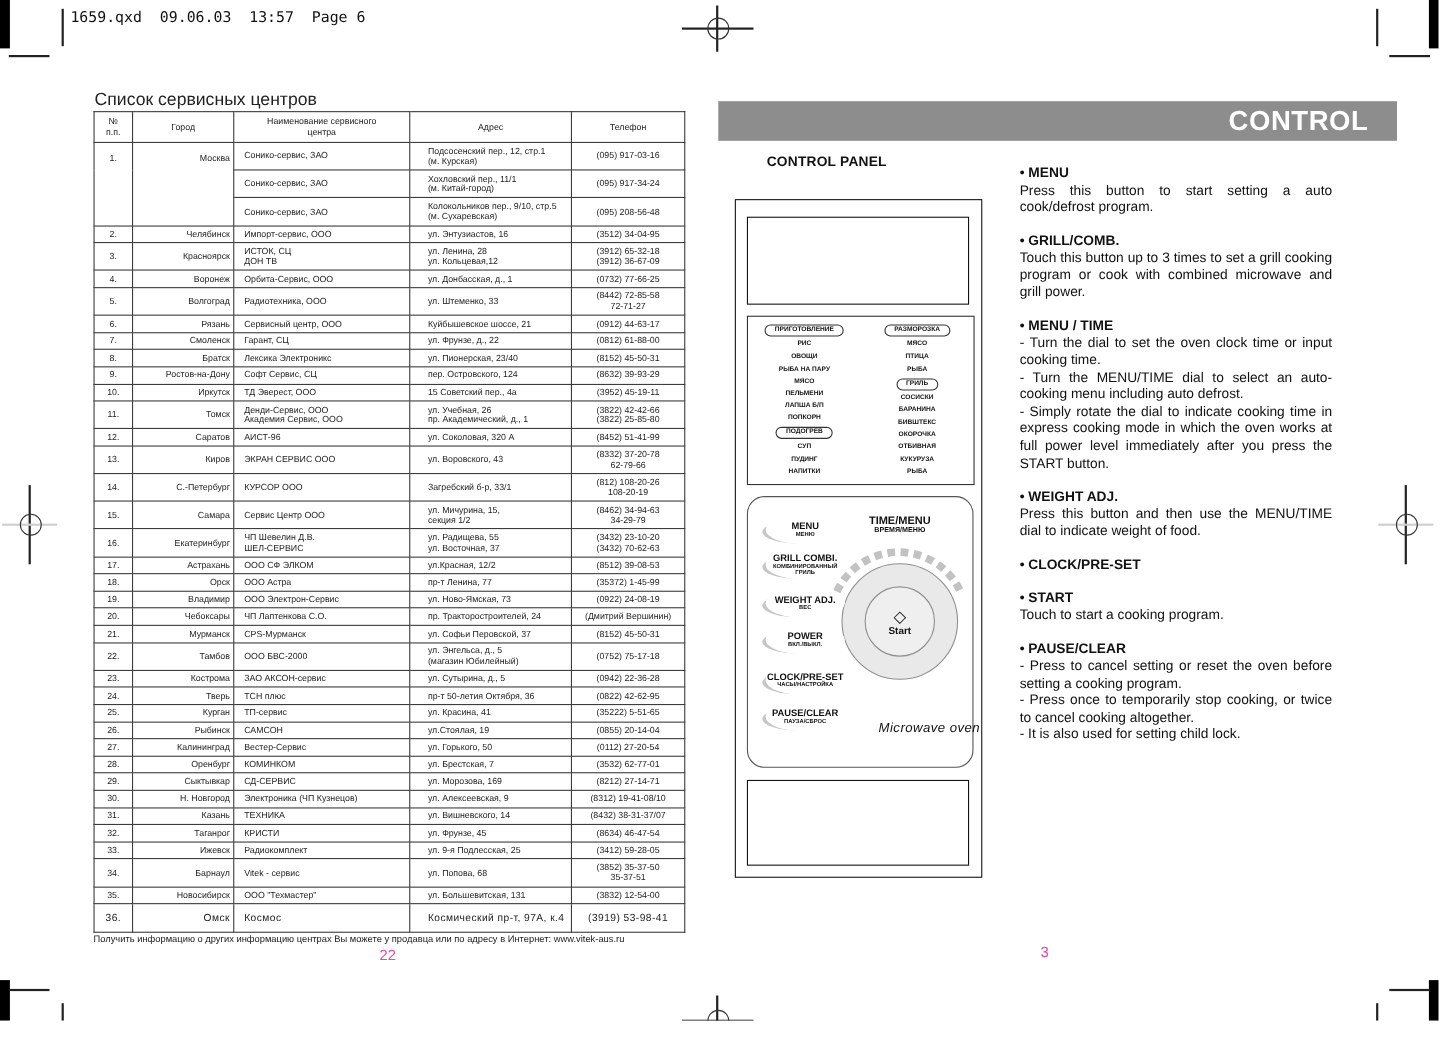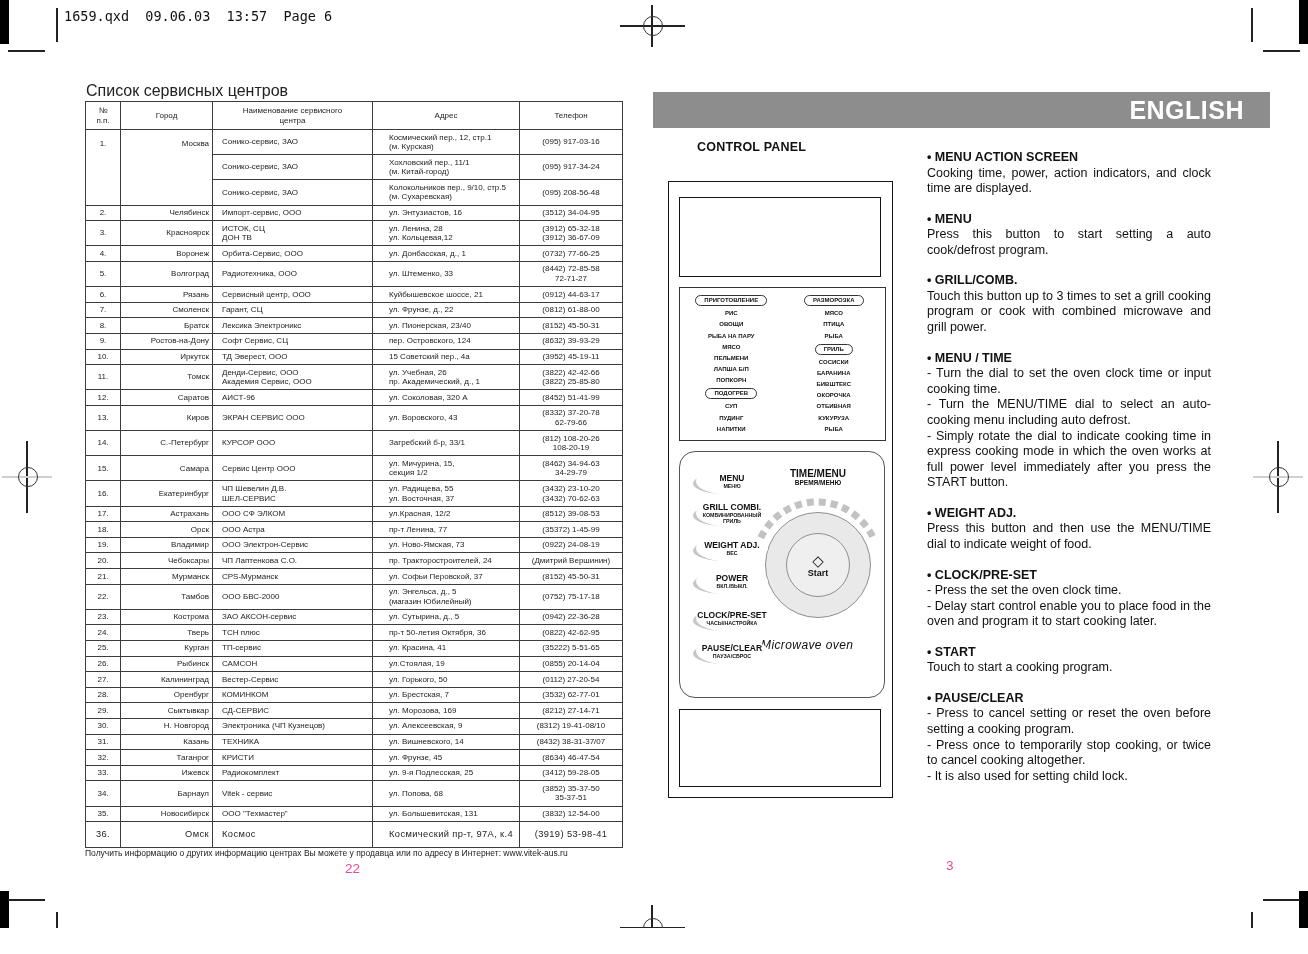--- a/index.html
+++ b/index.html
@@ -53,21 +53,21 @@
   #dial-label .en{font-size:10px;font-weight:bold;line-height:11px;}
   #dial-label .ru{font-size:6.5px;font-weight:bold;line-height:8px;}
   #ticks{position:absolute;left:73px;top:312px;}
   #dial-outer{position:absolute;left:96px;top:330px;width:104px;height:104px;border-radius:50%;
               background:#e9e9e9;border:1px solid #8f8f8f;}
   #dial-inner{position:absolute;left:117px;top:351px;width:62px;height:62px;border-radius:50%;
               background:#efefef;border:1px solid #8f8f8f;display:flex;flex-direction:column;
               align-items:center;justify-content:center;}
   #start-icon{font-size:15px;line-height:15px;color:#111;}
   #start-label{font-size:9px;font-weight:bold;}
-  #brand-text{position:absolute;left:92px;top:456px;width:130px;text-align:left;
+  #brand-text{position:absolute;left:92px;top:472px;width:130px;text-align:right;
               font-style:italic;font-size:12px;letter-spacing:.4px;}
   #bottom-rect{position:absolute;left:10px;top:527px;width:200px;height:76px;border:1.5px solid #141414;}
   
   #right-col{position:absolute;left:927px;top:150px;width:284px;}
   .section{margin-bottom:15px;}
   .section h4{font-size:12.5px;line-height:15.5px;margin:0;font-weight:bold;}
   .section p{font-size:12.5px;line-height:15.6px;margin:0;text-align:justify;white-space:pre-line;}
 </style>
 </head>
 <body>
@@ -130,21 +130,21 @@
 центра</th>
           <th>Адрес</th>
           <th>Телефон</th>
         </tr>
       </thead>
     <tbody>
         <tr>
           <td class="num span-cell" rowspan="3">1.</td>
           <td class="city span-cell" rowspan="3">Москва</td>
           <td class="name">Сонико-сервис, ЗАО</td>
-          <td class="addr">Космический пер., 12, стр.1
+          <td class="addr">Подсосенский пер., 12, стр.1
 (м. Курская)</td>
           <td class="phone">(095) 917-03-16</td>
         </tr>
         <tr>
           <td class="name">Сонико-сервис, ЗАО</td>
           <td class="addr">Хохловский пер., 11/1
 (м. Китай-город)</td>
           <td class="phone">(095) 917-34-24</td>
         </tr>
         <tr>
@@ -413,21 +413,21 @@
           <td class="name">Космос</td>
           <td class="addr">Космический пр-т, 97А, к.4</td>
           <td class="phone">(3919) 53-98-41</td>
         </tr>
       </tbody>
   </table>
 
   <div id="footnote">Получить информацию о других информацию центрах Вы можете у продавца или по адресу в Интернет: www.vitek-aus.ru</div>
   <div class="pagenum" style="left:345px;top:861px;">22</div>
 
-  <div id="banner">ENGLISH</div>
+  <div id="banner">CONTROL</div>
   <div id="cp-heading">CONTROL PANEL</div>
 
   <div id="panel">
     <div id="display-rect"></div>
 
     <div id="menu-box">
       <div class="menu-col">
           <span class="menu-item oval">ПРИГОТОВЛЕНИЕ</span>
           <span class="menu-item">РИС</span>
           <span class="menu-item">ОВОЩИ</span>
@@ -515,45 +515,39 @@
         <div class="ring"></div>
         <div class="face">
           <div class="en">PAUSE/CLEAR</div>
           <div class="ru">ПАУЗА/СБРОС</div>
         </div>
       </div>
     </div>
 
   <div id="right-col">
       <div class="section">
-        <h4>• MENU ACTION SCREEN</h4>
-        <p>Cooking time, power, action indicators, and clock time are displayed.</p>
-      </div>
-      <div class="section">
         <h4>• MENU</h4>
         <p>Press this button to start setting a auto cook/defrost program.</p>
       </div>
       <div class="section">
         <h4>• GRILL/COMB.</h4>
         <p>Touch this button up to 3 times to set a grill cooking program or cook with combined microwave and grill power.</p>
       </div>
       <div class="section">
         <h4>• MENU / TIME</h4>
         <p>- Turn the dial to set the oven clock time or input cooking time.
 - Turn the MENU/TIME dial to select an auto-cooking menu including auto defrost.
 - Simply rotate the dial to indicate cooking time in express cooking mode in which the oven works at full power level immediately after you press the START button.</p>
       </div>
       <div class="section">
         <h4>• WEIGHT ADJ.</h4>
         <p>Press this button and then use the MENU/TIME dial to indicate weight of food.</p>
       </div>
       <div class="section">
         <h4>• CLOCK/PRE-SET</h4>
-        <p>- Press the set the oven clock time.
-- Delay start control enable you to place food in the oven and program it to start cooking later.</p>
       </div>
       <div class="section">
         <h4>• START</h4>
         <p>Touch to start a cooking program.</p>
       </div>
       <div class="section">
         <h4>• PAUSE/CLEAR</h4>
         <p>- Press to cancel setting or reset the oven before setting a cooking program.
 - Press once to temporarily stop cooking, or twice to cancel cooking altogether.
 - It is also used for setting child lock.</p>

